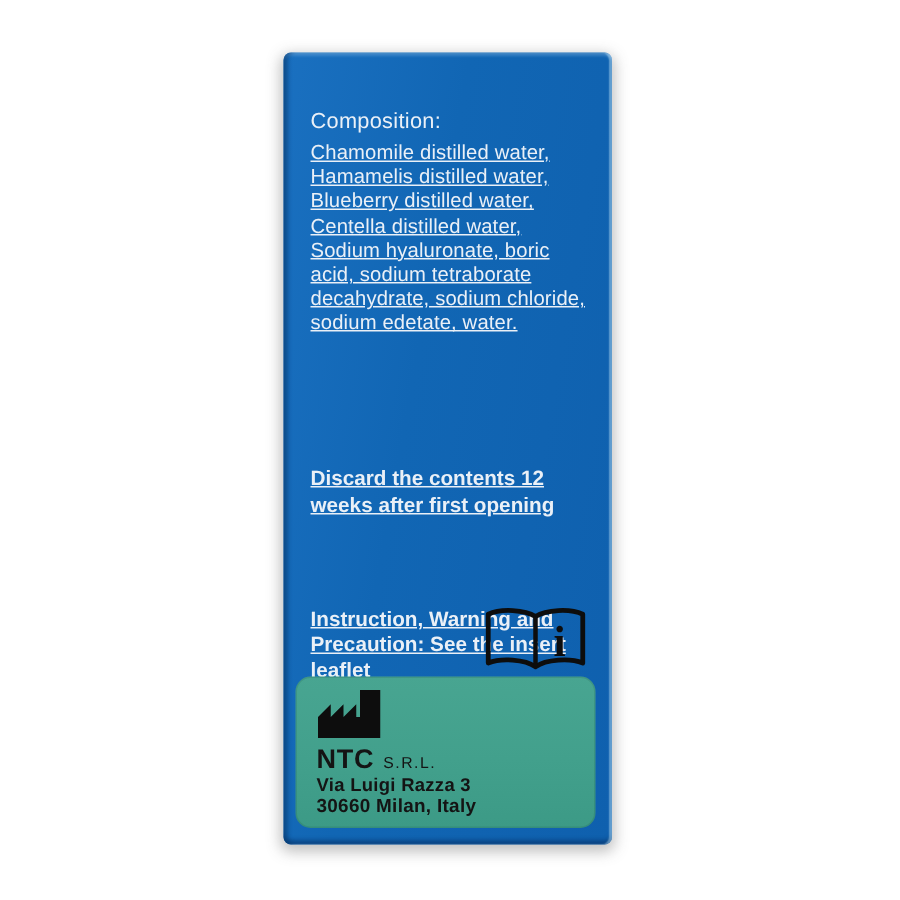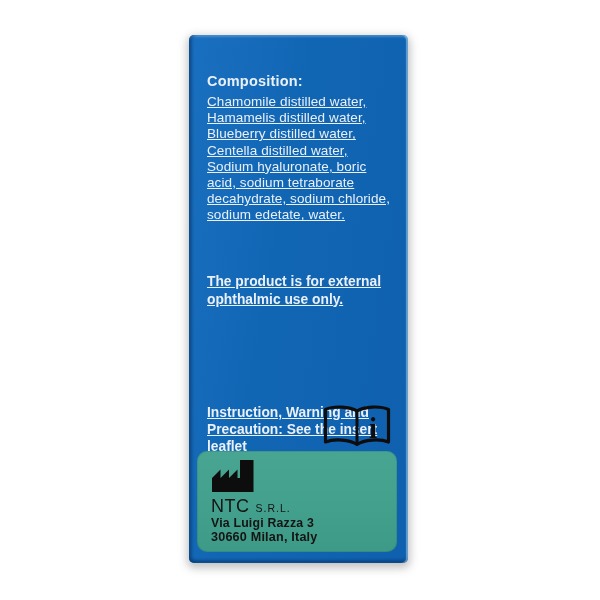--- a/index.html
+++ b/index.html
@@ -37,21 +37,21 @@
 
   .white-text { color: #eaf0f7; }
   .pre { white-space: pre-line; text-decoration: underline; }
   .bold { font-weight: bold; }
 
   .composition-heading {
     position: absolute;
     left: 18px;
     top: 38px;
     font-size: 14.5px;
-    font-weight: bold;
+    font-weight: normal;
     letter-spacing: 0.2px;
     text-align: center;
   }
   .composition-text {
     position: absolute;
     left: 18px;
     top: 59px;
     width: 190px;
     font-size: 13.5px;
     line-height: 16.2px;
@@ -120,21 +120,21 @@
   .mfr-name-row {
     position: absolute;
     left: 14px;
     top: 45px;
     display: flex;
     align-items: baseline;
     white-space: nowrap;
   }
   .mfr-name {
     font-size: 18px;
-    font-weight: normal;
+    font-weight: bold;
     letter-spacing: 0.5px;
   }
   .mfr-suffix {
     font-size: 10.5px;
     font-weight: normal;
     letter-spacing: 1px;
     margin-left: 6px;
   }
   .mfr-address1 {
     position: absolute;
@@ -165,23 +165,23 @@
 
     <div class="composition-text white-text pre">Chamomile distilled water,
 Hamamelis distilled water,
 Blueberry distilled water,
 Centella distilled water,
 Sodium hyaluronate, boric
 acid, sodium tetraborate
 decahydrate, sodium chloride,
 sodium edetate, water.</div>
 
-    <div class="external-use white-text pre bold">The product is for external
-ophthalmic use only.</div>
-
+
+    <div class="discard-note white-text pre bold">Discard the contents 12
+weeks after first opening</div>
 
     <div class="insert-note white-text pre bold">Instruction, Warning and
 Precaution: See the insert
 leaflet</div>
 
 
     <span class="book-icon">
       <svg viewBox="0 0 70 45" xmlns="http://www.w3.org/2000/svg">
         <path d="M35 7 C28 2.5, 12 1.5, 3.5 5.5 L3.5 38 C12 34.5, 28 35.5, 35 40.5 C42 35.5, 58 34.5, 66.5 38 L66.5 5.5 C58 1.5, 42 2.5, 35 7 Z" fill="none" stroke="#0d0d0d" stroke-width="3.2" stroke-linejoin="round"></path>
         <line x1="35" y1="7" x2="35" y2="40.5" stroke="#0d0d0d" stroke-width="3"></line>

